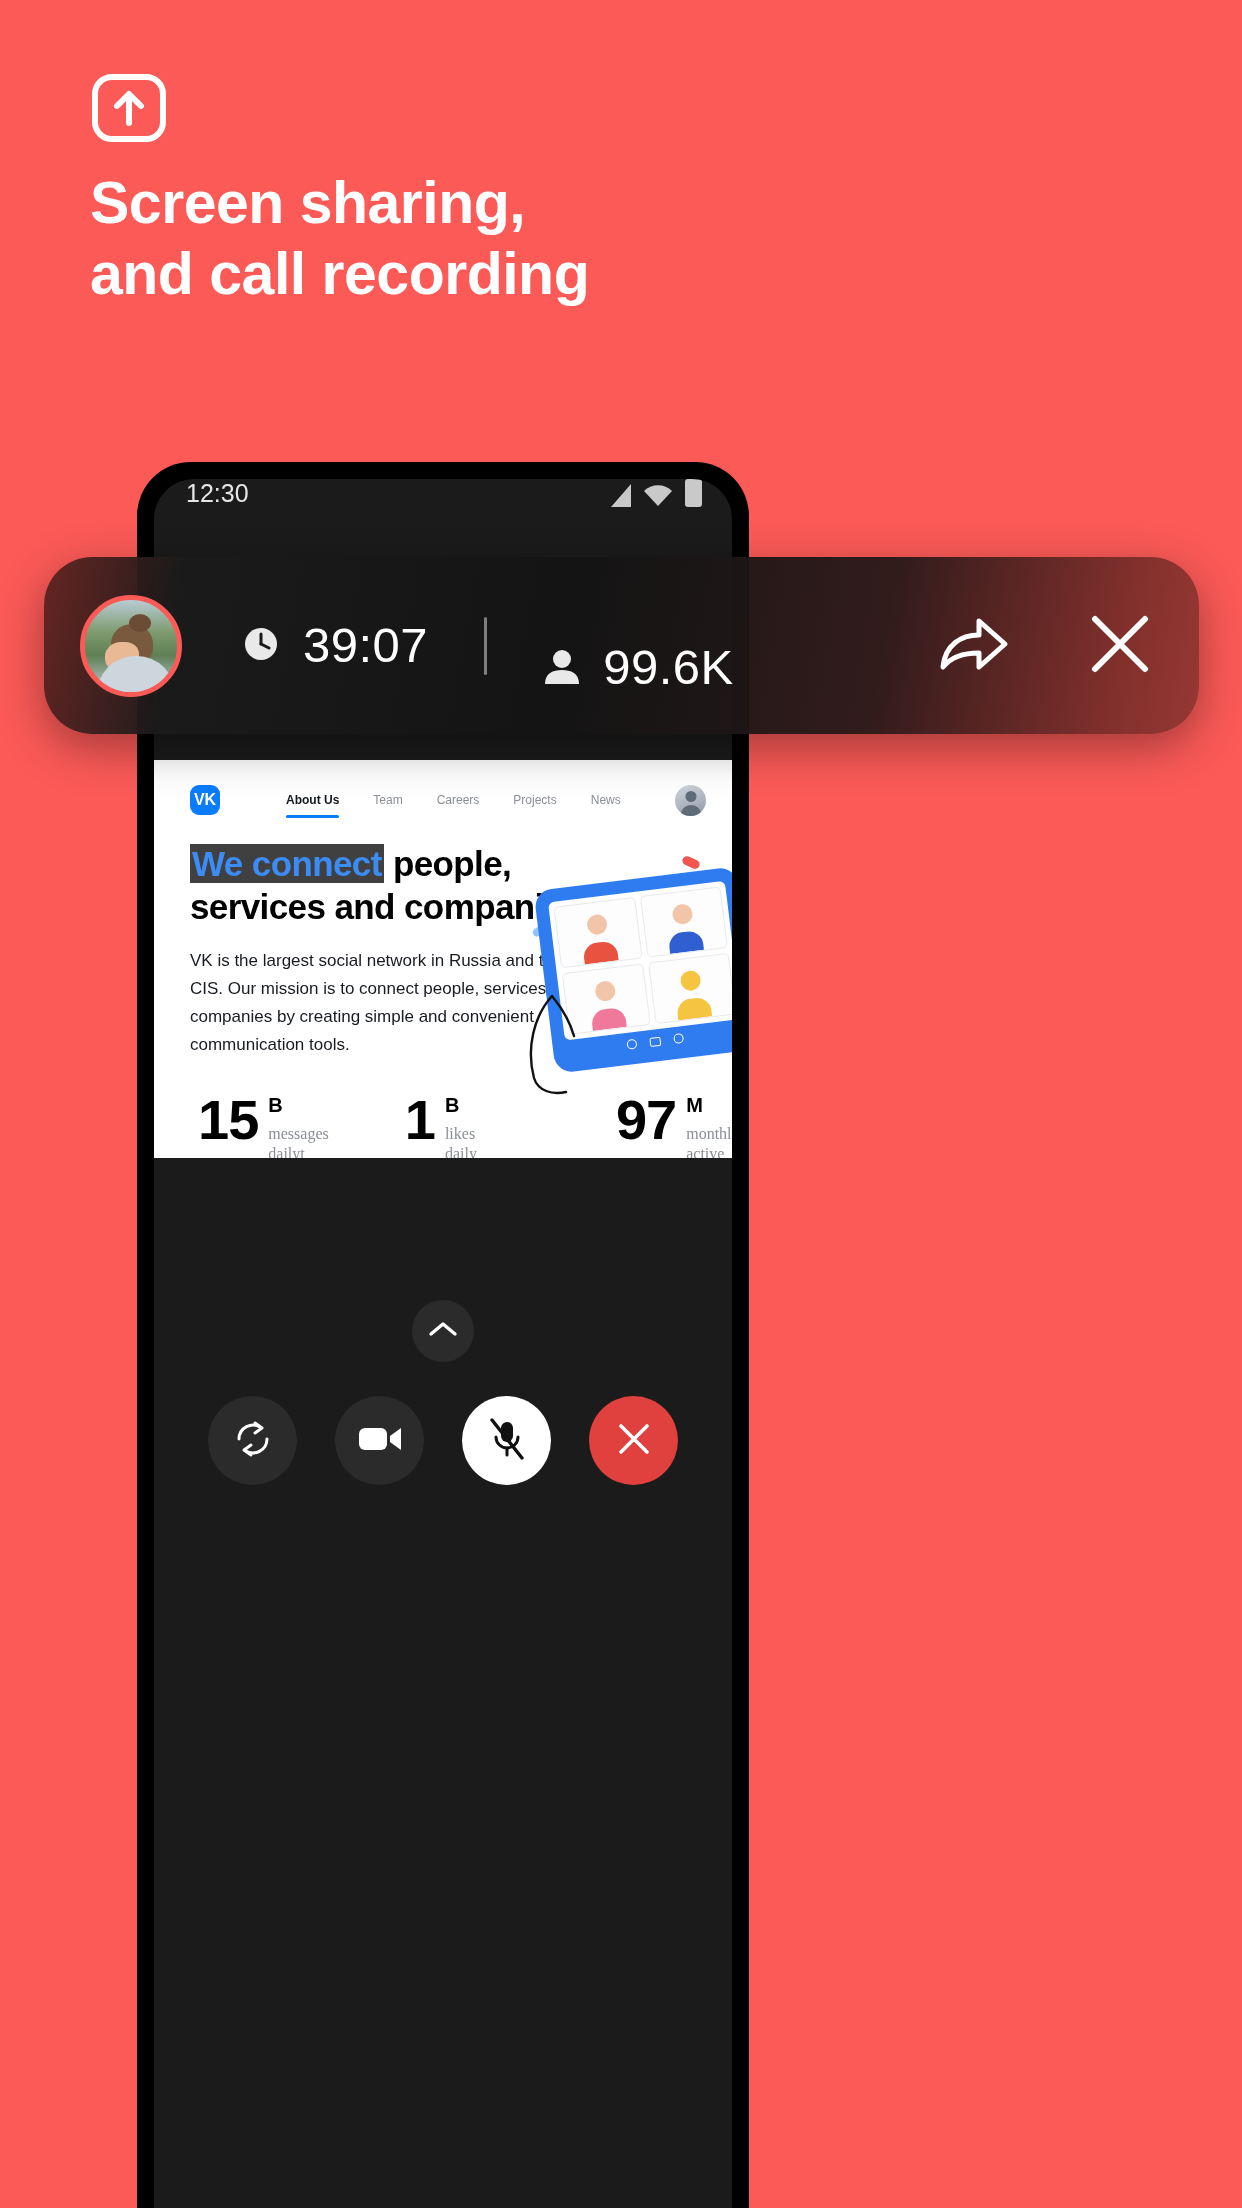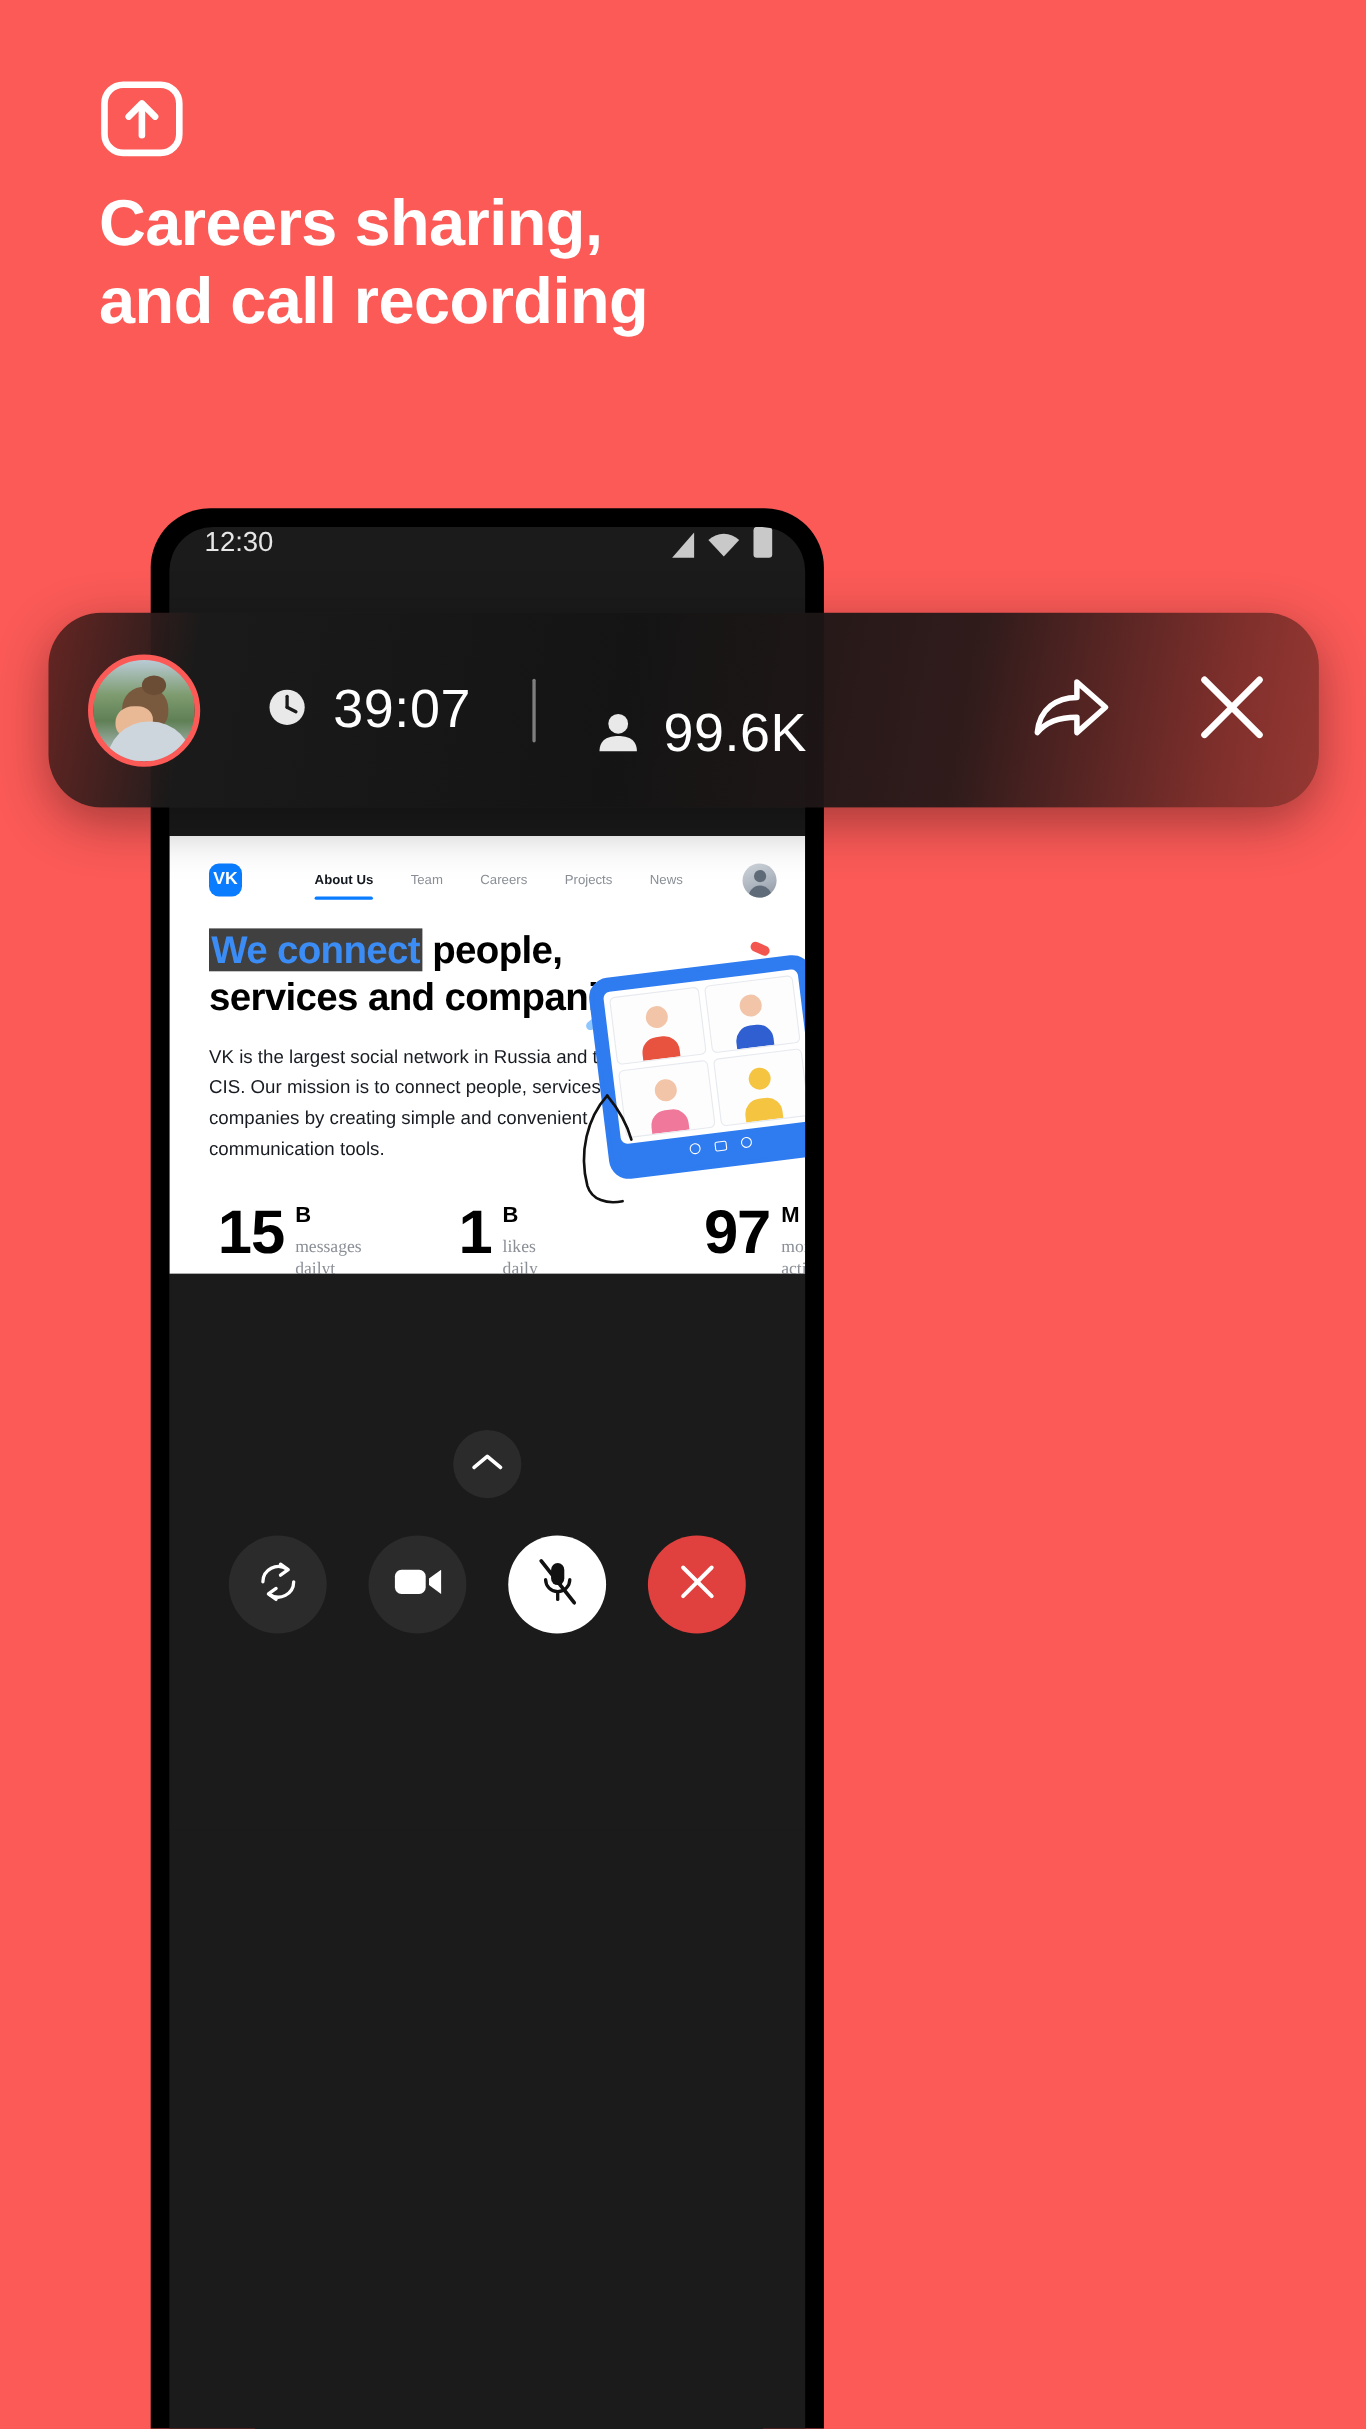--- a/index.html
+++ b/index.html
@@ -101,21 +101,21 @@
   }
   .wp-hl{ color:#3b8cf5; background:#404040; padding:0 2px; }
   .wp-p{
     margin-top:19px;
     font-size:17px; line-height:28px; color:#181c22;
     max-width:410px;
   }
 
   .wp-stats{
     display:flex; align-items:flex-start;
-    margin-top:33px; gap:16px;
+    margin-top:33px; gap:4px;
   }
   .stat{ display:flex; align-items:flex-start; }
   .stat-num{ font-size:56px; line-height:56px; font-weight:800; color:#000; letter-spacing:-1px; }
   .stat-right{ margin-left:10px; padding-top:2px; }
   .stat-unit{ font-size:20px; font-weight:700; color:#000; line-height:22px; }
   .stat-label{ font-size:16px; line-height:20px; color:#8a8f96; margin-top:8px; white-space:pre-line;font-family:Liberation Serif, serif; }
   .stat1{ margin-left:8px; }
   .stat2{ margin-left:72px; }
   .stat3{ margin-left:135px; }
 
@@ -218,21 +218,21 @@
 <body>
 
 <div class="promo-icon">
   <svg width="34" height="38" viewBox="0 0 34 38">
     <line x1="17" y1="34" x2="17" y2="7" stroke="#ffffff" stroke-width="6" stroke-linecap="round"></line>
     <polyline points="5,17 17,5 29,17" fill="none" stroke="#ffffff" stroke-width="6" stroke-linecap="round" stroke-linejoin="round"></polyline>
   </svg>
 </div>
 
 <div class="headline">
-  <div>Careers sharing,</div>
+  <div>Screen sharing,</div>
   <div>and call recording</div>
 </div>
 
 <div class="phone">
   <div class="phone-inner">
 
     <div class="statusbar">
       <span>12:30</span>
       <span class="sb-icons">
         <span class="sb-signal"></span>

